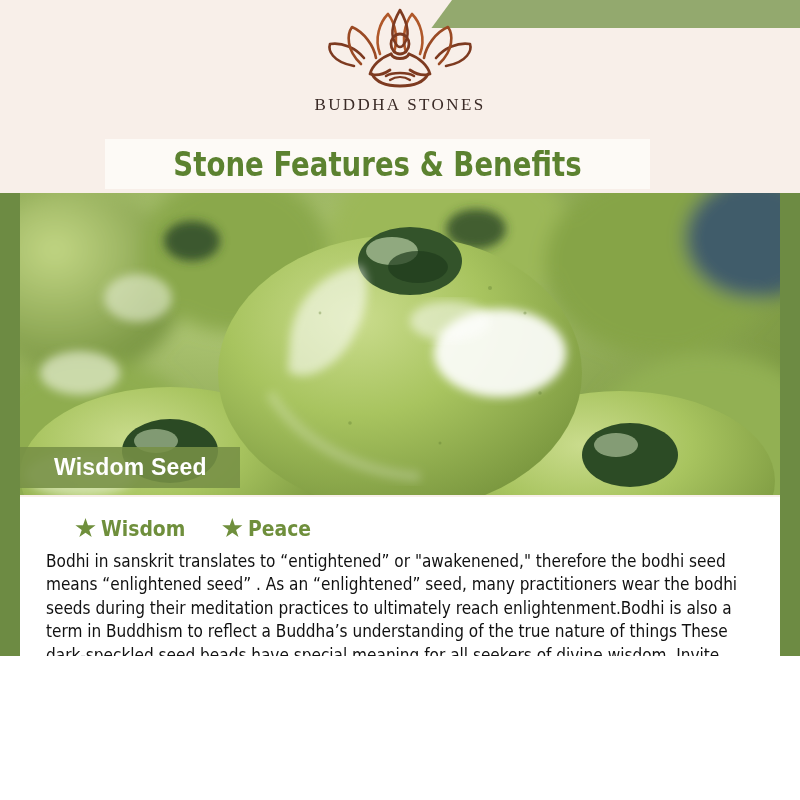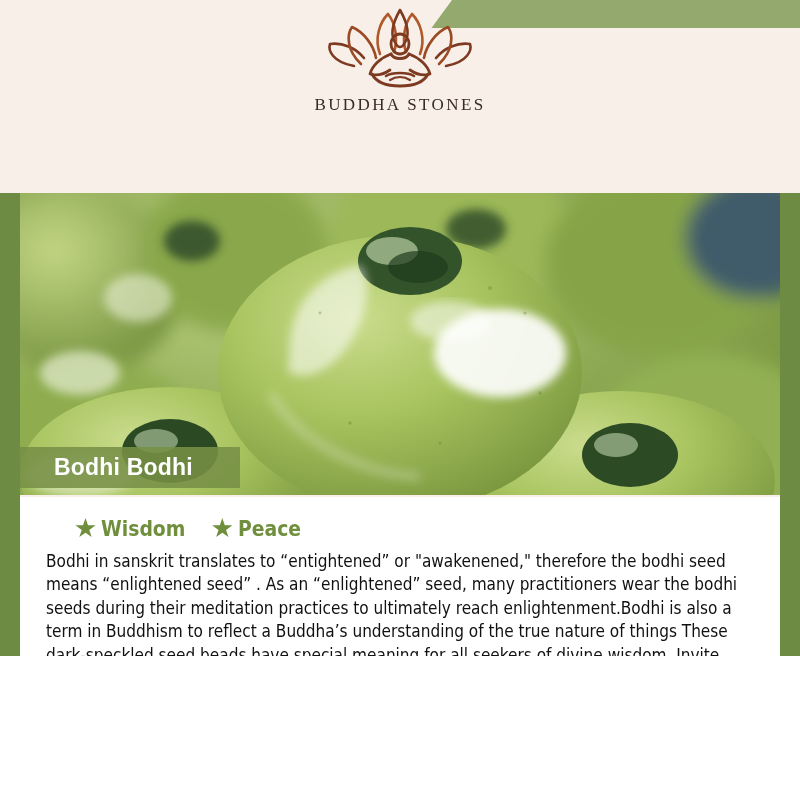--- a/index.html
+++ b/index.html
@@ -142,21 +142,21 @@
     height: 261px;
     background: #ffffff;
     z-index: 3;
   }
 
   
   .benefits {
     display: flex;
     align-items: center;
     padding: 19px 12px 0 55px;
-    gap: 22px;
+    gap: 32px;
   }
   .benefit {
     display: flex;
     align-items: center;
     gap: 5px;
     white-space: nowrap;
   }
   .star {
     display: block;
     width: 21px;
@@ -235,20 +235,23 @@
 
           <path d="M48 70 C52 78 62 82 76 82 C90 82 100 78 104 70" stroke="#7d3a20" stroke-width="2.8"></path>
           <path d="M62 72 C68 68 84 68 90 72" stroke="#7d3a20" stroke-width="2.6"></path>
           <path d="M66 76 C72 72 80 72 86 76" stroke="#7d3a20" stroke-width="2.2"></path>
         </g>
       </svg>
     </div>
     <div class="brand-name">BUDDHA STONES</div>
   </div>
 
+  <div class="title-band">
+    <div class="title-text">Stone Features &amp; Benefits</div>
+  </div>
 
   <div class="photo-wrap">
     <div class="photo">
       <svg width="760" height="302" viewBox="0 0 760 302" preserveAspectRatio="none" xmlns="http://www.w3.org/2000/svg" style="position:absolute;inset:0;">
         <defs>
           <radialGradient id="bgA" cx="30%" cy="30%" r="80%">
             <stop offset="0%" stop-color="#b8cf7e"></stop>
             <stop offset="100%" stop-color="#79963f"></stop>
           </radialGradient>
           <radialGradient id="beadBig" cx="38%" cy="30%" r="78%">
@@ -312,21 +315,21 @@
           <circle cx="330" cy="230" r="1.8"></circle>
             <circle cx="420" cy="250" r="1.5"></circle>
           <circle cx="300" cy="120" r="1.4"></circle>
             <circle cx="520" cy="200" r="1.7"></circle>
         </g>
       </svg>
     </div>
   </div>
 
   <div class="seed-banner">
-    <span class="seed-banner-text">Bodhi Bodhi</span>
+    <span class="seed-banner-text">Wisdom Seed</span>
   </div>
 
   <div class="side-strip left"></div>
   <div class="side-strip right"></div>
 
   <div class="content">
     <div class="benefits">
       <div class="benefit">
         <span class="star"></span>
         <span class="benefit-label">Wisdom</span>

